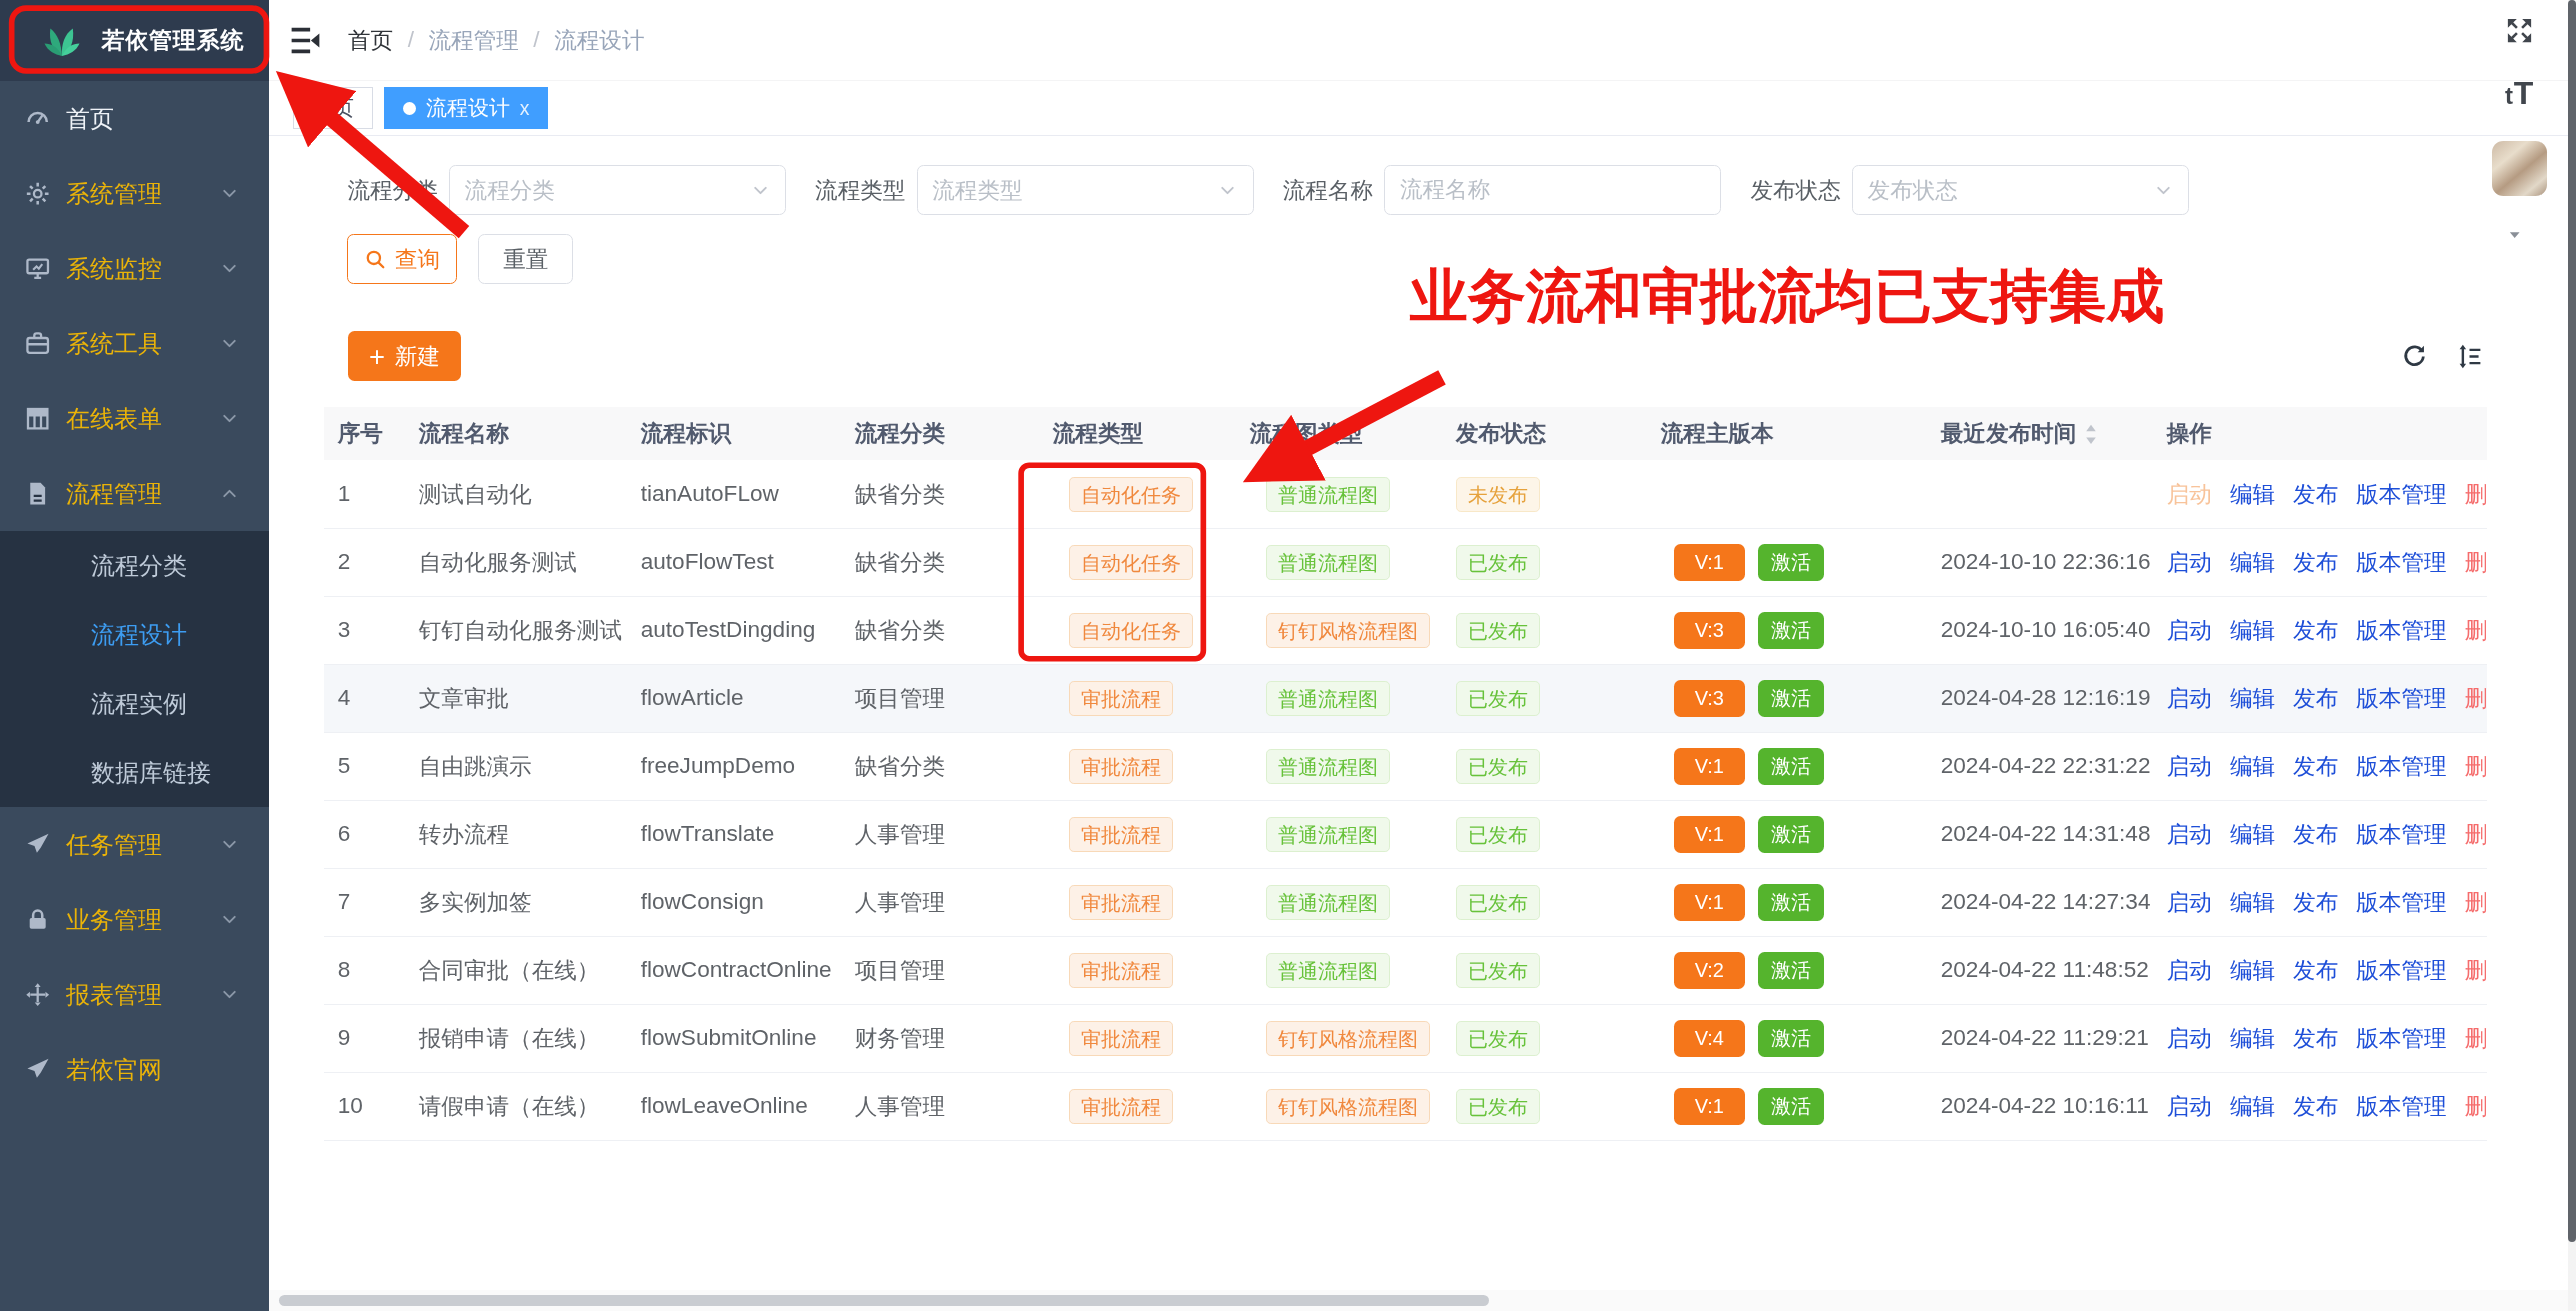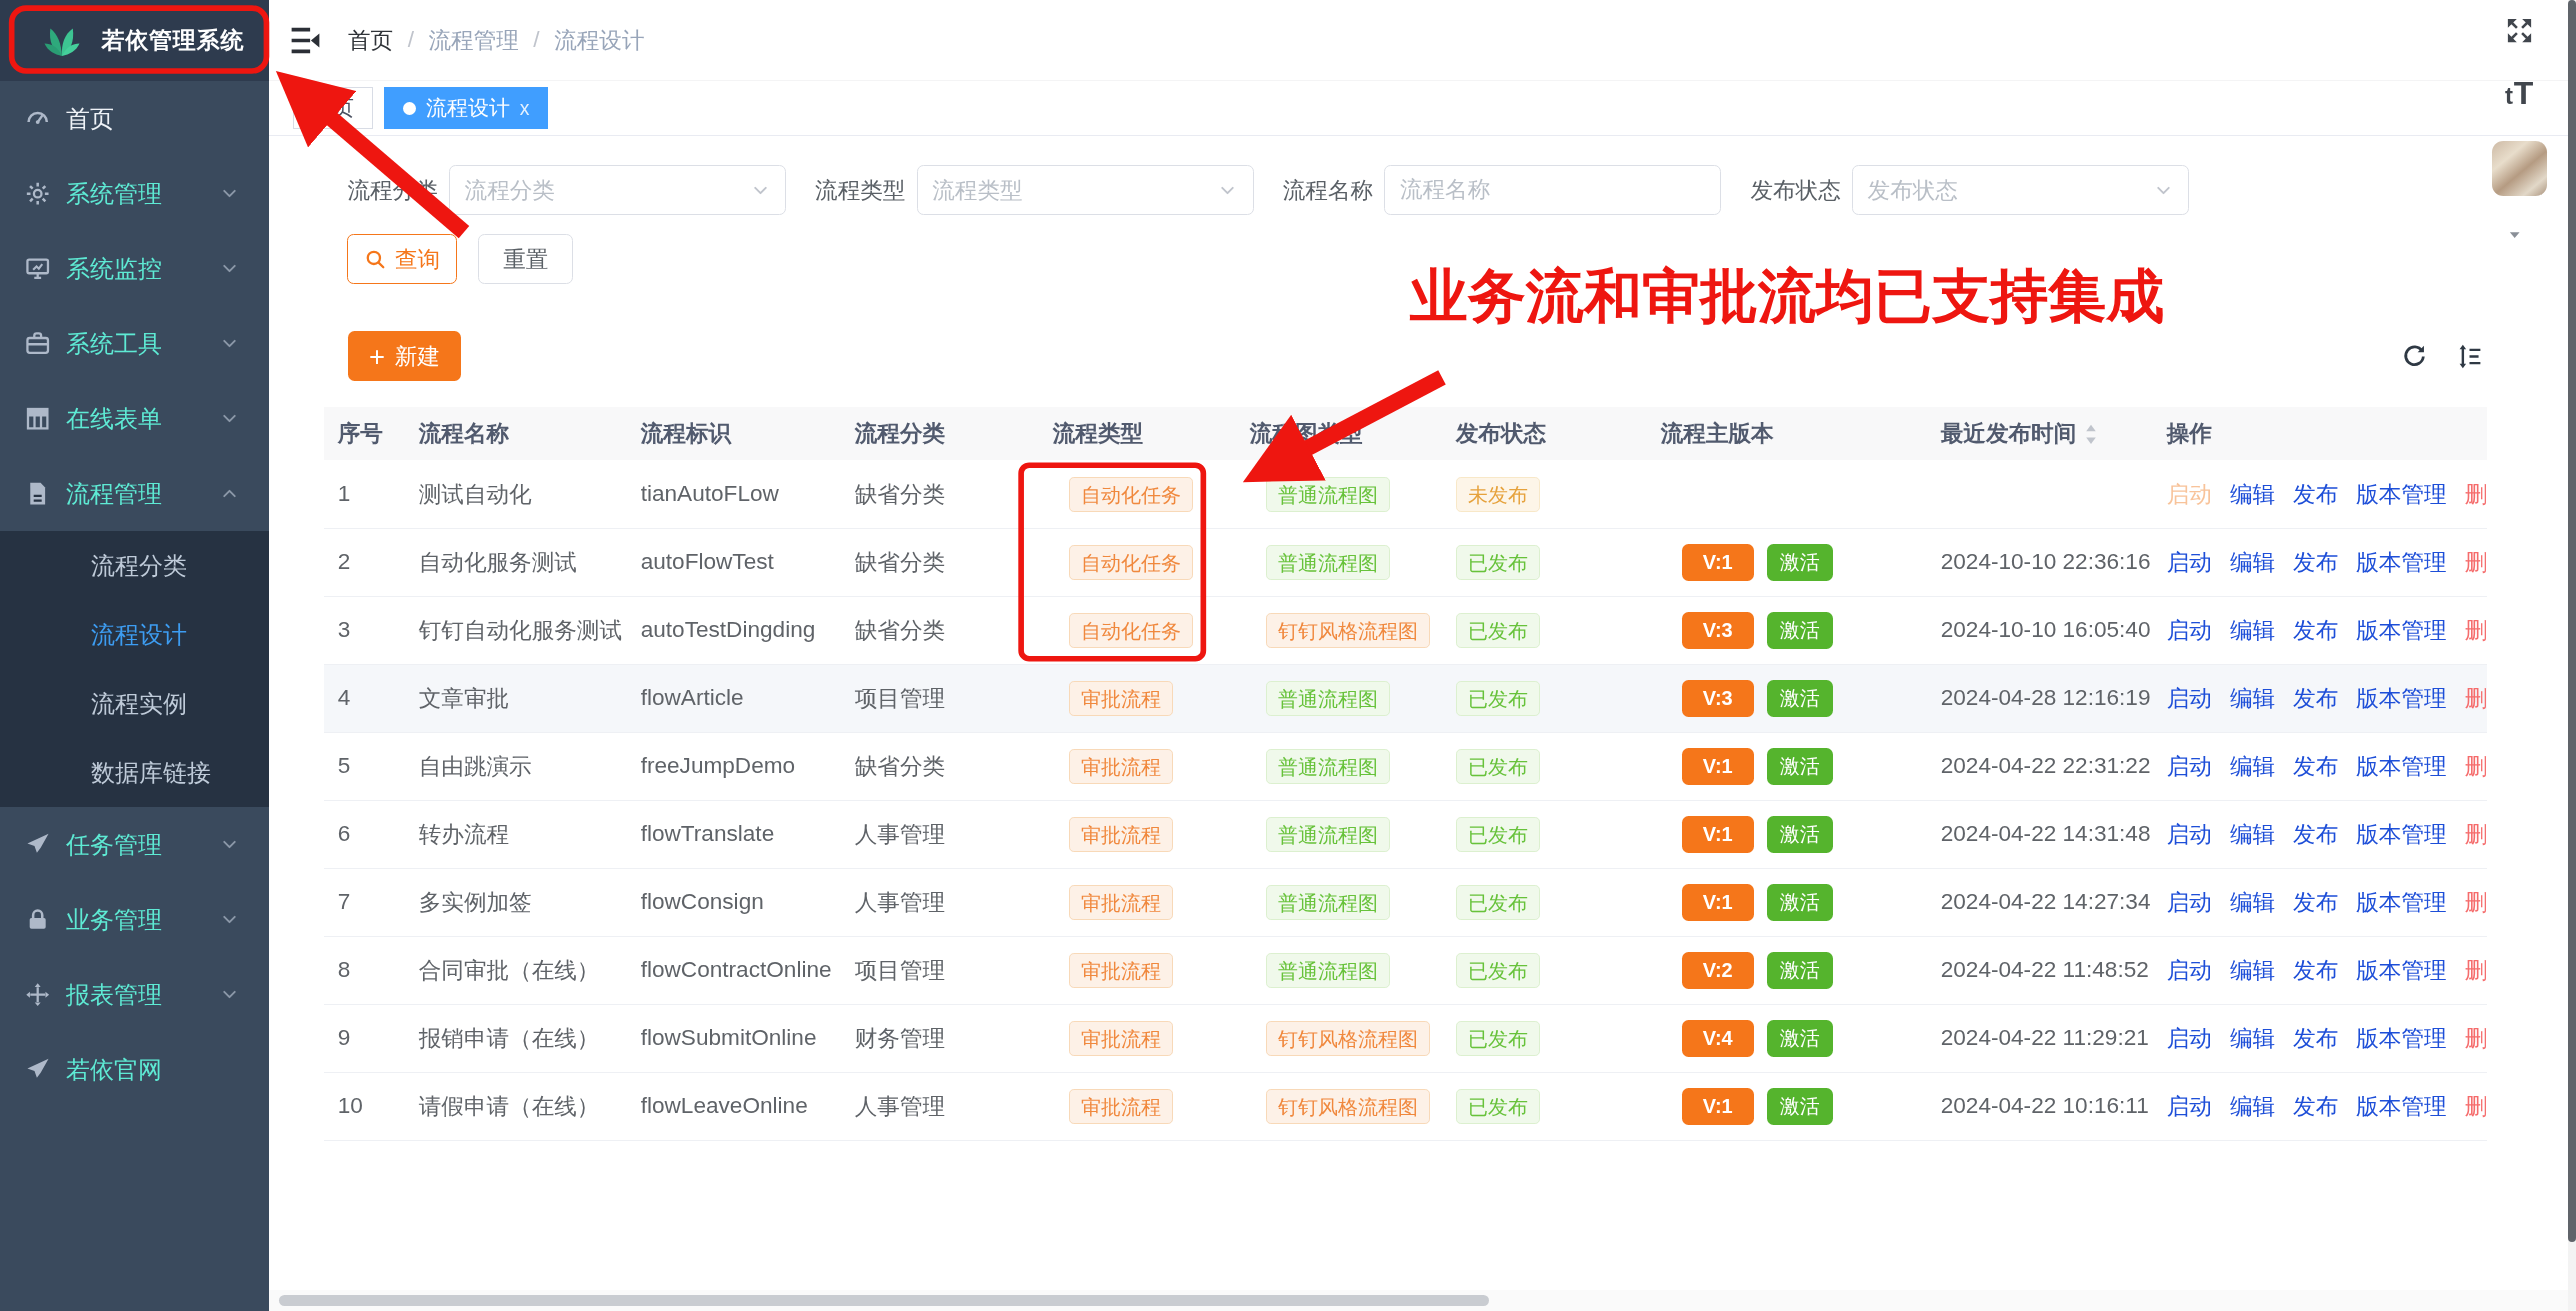--- a/index.html
+++ b/index.html
@@ -4,21 +4,21 @@
 <style>
   * { box-sizing: border-box; margin: 0; padding: 0; }
   html,body { width: 2576px; height: 1311px; overflow: hidden; }
   body { font-family: "Liberation Sans", sans-serif; background: #fff; position: relative; }
 
   
   .sidebar { position:absolute; left:0; top:0; bottom:0; width:269px; background:#3a4a5d; z-index:2; }
   .logo { height:81px; background:#2e3b4e; display:flex; align-items:center; padding-left:42px; gap:19.4px; }
   .logo-ic { width:40px; height:40px; }
   .logo-title { color:#ffffff; font-size:23px; font-weight:bold; letter-spacing:0.8px; }
-  .menu-item { height:75px; display:flex; align-items:center; padding:0 29px 0 24px; color:#5eead4; font-size:24px; cursor:pointer; }
+  .menu-item { height:75px; display:flex; align-items:center; padding:0 29px 0 24px; color:#eab308; font-size:24px; cursor:pointer; }
   .menu-item.bright { color:#eef2f7; }
   .mi { width:27.4px; height:27.4px; margin-right:14.5px; color:#aeb9c9; flex:none; }
   .mi svg, .chev svg, .ic svg { width:100%; height:100%; display:block; }
   .menu-item .lbl { flex:1; }
   .chev { width:21px; height:21px; color:#8b98a8; }
   .chev.up svg { transform: rotate(180deg); }
   .submenu { background:#263242; }
   .sub-item { height:69px; display:flex; align-items:center; padding-left:91px; color:#bfcbd9; font-size:24px; cursor:pointer; }
   .sub-item.active { color:#3d9df2; }
 
@@ -69,21 +69,21 @@
   .grid th { height:53px; background:#f8f8f9; color:#515a6e; font-size:22.6px; font-weight:bold; text-align:left; padding-left:13.7px; white-space:nowrap; }
   .grid td { height:68px; border-bottom:1.6px solid #eef0f4; font-size:22.6px; color:#5f6368; padding-left:13.7px; white-space:nowrap; overflow:hidden; }
   .grid tr.hl td { background:#f5f7fa; }
   .sortic { display:inline-block; width:16px; height:21px; vertical-align:-3.2px; margin-left:6.5px; }
   .tag { display:inline-block; font-size:20px; padding:0 11.3px; height:35px; line-height:34px; border-radius:4.8px; border:1.6px solid; margin-left:16px; }
   .tag-orange { color:#f0883d; background:#fdf1e7; border-color:#f8d9b8; }
   .tag-green  { color:#67c23a; background:#f0f9eb; border-color:#dcf0cf; }
   .tag-yellow { color:#e6a23c; background:#fdf5e8; border-color:#f8e8c8; }
   .tag.stat { margin-left:0; }
   .pill { display:inline-block; font-size:20px; height:37px; line-height:37px; border-radius:6.5px; color:#fff; text-align:center; }
-  .pill-v { background:#f5761a; padding:0 21px; margin-left:21px;font-weight:bold; }
+  .pill-v { background:#f5761a; padding:0 21px; margin-left:13px; }
   .pill-a { background:#55b42d; padding:0 13px; margin-left:13px; }
   .acts { display:flex; gap:18px; }
   .lnk { color:#1d4ed8; cursor:pointer; }
   .lnk.del { color:#f56c6c; }
   .lnk.dis { color:#f8c39a; }
 
   
   .vscroll { position:absolute; right:0; top:0; bottom:0; width:8px; background:#f3f3f3; z-index:5; }
   .vthumb { position:absolute; top:0; width:8px; height:1242px; background:#60646a; border-radius:4px; }
   .hscroll { position:absolute; left:269px; right:8px; bottom:0; height:21px; background:#fafafa; z-index:5; }

